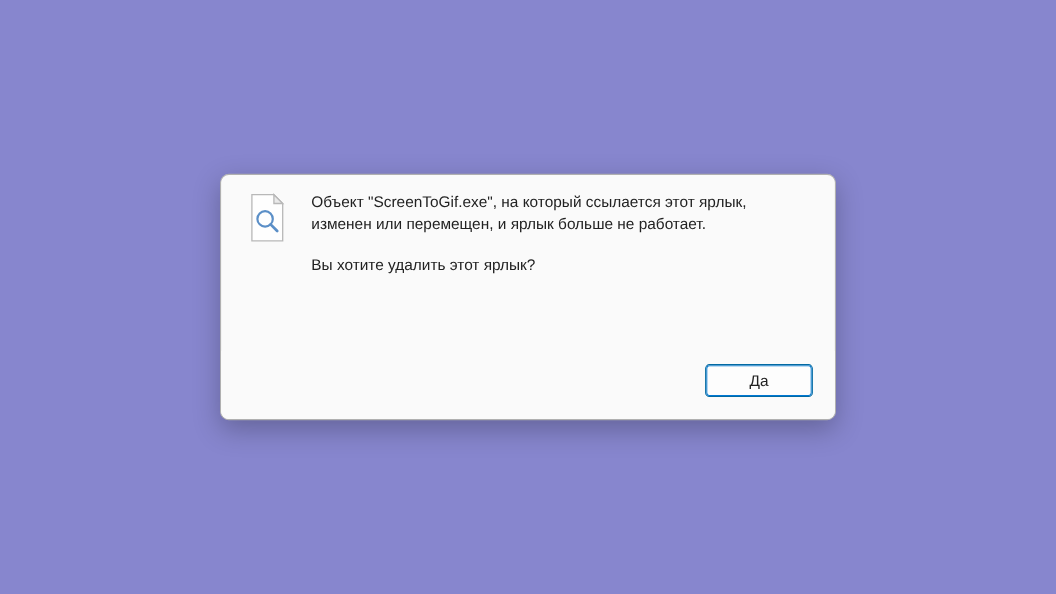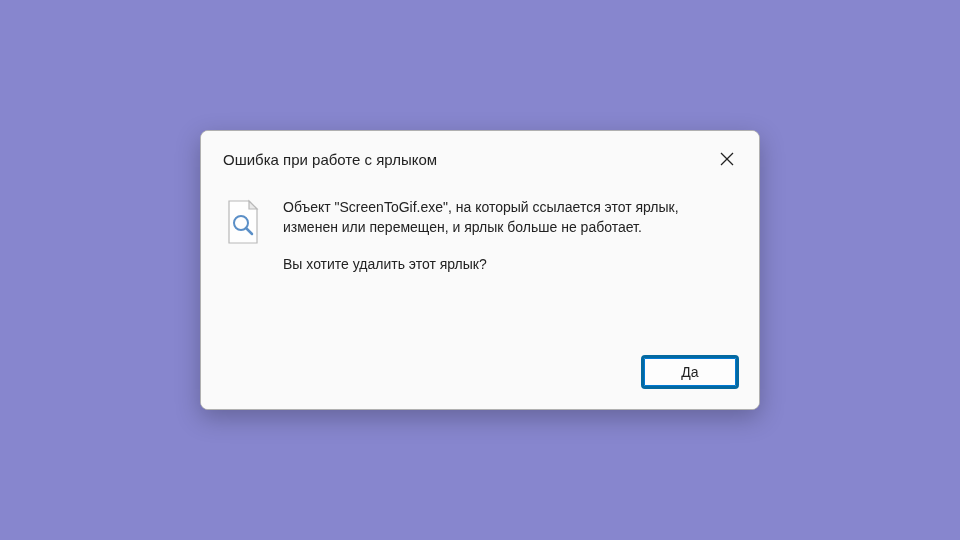--- a/index.html
+++ b/index.html
@@ -87,37 +87,28 @@
       font-size: 14px;
       color: #222;
       background: #fdfdfd;
       border: 1px solid #c8c8c8;
       border-radius: 4px;
       cursor: pointer;
       font-family: inherit;
       text-align: center;
     }
     .btn.primary {
-      border: 3px solid #0369a1;
+      border: 1px solid #0369a1;
       box-shadow: inset 0 0 0 1px #0078d4;
     }
   </style>
 </head>
 <body>
 
 <div class="dialog">
-  <div class="titlebar">
-    <div class="titlebar-title">Ошибка при работе с ярлыком</div>
-    <div class="close-btn">
-      <svg viewBox="0 0 14 14">
-        <line x1="1" y1="1" x2="13" y2="13" stroke="#222" stroke-width="1.2"></line>
-        <line x1="13" y1="1" x2="1" y2="13" stroke="#222" stroke-width="1.2"></line>
-      </svg>
-    </div>
-  </div>
 
   <div class="content">
     <div class="icon-col">
       <svg class="file-icon" viewBox="0 0 36 46">
         <path d="M4 2 L24 2 L32 10 L32 44 L4 44 Z" fill="#fefefe" stroke="#b8b8b8" stroke-width="1.2"></path>
         <path d="M24 2 L24 10 L32 10 Z" fill="#eaeaea" stroke="#b8b8b8" stroke-width="1.2"></path>
         <circle cx="16" cy="24" r="7" fill="none" stroke="#5b8fc7" stroke-width="2"></circle>
         <line x1="21" y1="29" x2="27" y2="35" stroke="#5b8fc7" stroke-width="2.5" stroke-linecap="round"></line>
       </svg>
     </div>

